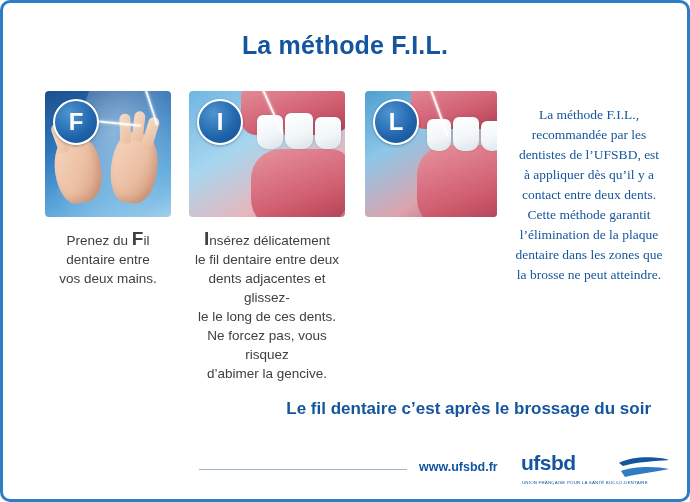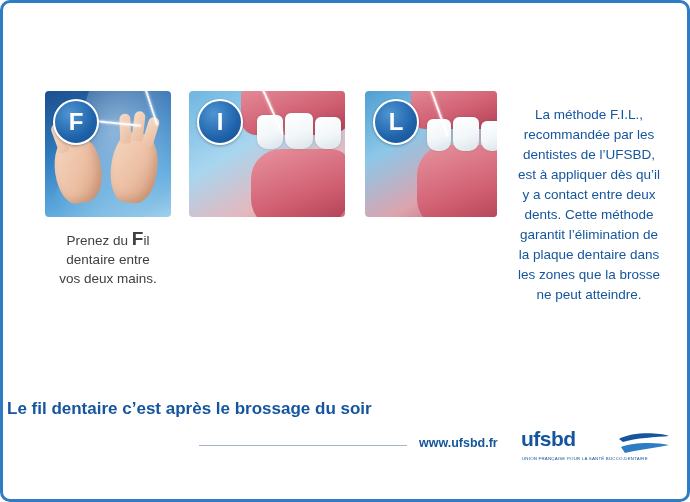--- a/index.html
+++ b/index.html
@@ -177,39 +177,40 @@
     font-size: 19px;
     font-weight: bold;
   }
 
   .para {
     color: #15559c;
     font-size: 13.5px;
     line-height: 20px;
     text-align: center;
     padding-top: 14px;
+    font-family: Liberation Serif, serif;
   }
 
   
   .slogan {
     position: absolute;
-    left: 4px;
+    left: 12px;
     top: 396px;
     width: 636px;
-    text-align: left;
+    text-align: right;
     color: #14559e;
     font-size: 17px;
     font-weight: bold;
   }
 
   
   .footer {
     position: absolute;
     left: 0;
-    top: 428px;
+    top: 452px;
     width: 544px;
     height: 44px;
   }
   .rule {
     position: absolute;
     left: 196px;
     top: 14px;
     width: 208px;
     height: 1px;
     background: #9fb6cc;
@@ -254,20 +255,21 @@
     width: 54px;
     height: 26px;
   }
 </style>
 </head>
 <body>
 
 <div class="poster">
   <div class="inner">
 
+    <div class="title">La méthode F.I.L.</div>
 
     <div class="cols">
 
       <div class="col col-f">
         <div class="panel panel-f">
           <div class="bg-f"></div>
           <div class="hand hand-l">
             <div class="finger" style="left:4px;  top:-16px; transform:rotate(-12deg);"></div>
             <div class="finger" style="left:16px; top:-20px;"></div>
             <div class="finger" style="left:28px; top:-17px; transform:rotate(8deg);"></div>
@@ -292,20 +294,28 @@
         <div class="panel panel-i">
           <div class="bg-i"></div>
           <div class="gum" style="left:62px; top:58px; width:100px; height:80px;"></div>
           <div class="gum" style="left:52px; top:-10px; width:116px; height:54px; border-radius:20px 30px 40px 20px;"></div>
           <div class="tooth" style="left:68px; top:24px; width:26px; height:34px;"></div>
           <div class="tooth" style="left:96px; top:22px; width:28px; height:36px;"></div>
           <div class="tooth" style="left:126px; top:26px; width:26px; height:32px;"></div>
           <div class="floss-line" style="left:56px; top:18px; width:54px; transform:rotate(66deg);"></div>
           <div class="letter-badge">I</div>
         </div>
+        <div class="caption">
+          <span class="cap-initial">I</span><span style="white-space:pre-line;">nsérez délicatement
+le fil dentaire entre deux
+dents adjacentes et glissez-
+le le long de ces dents.
+Ne forcez pas, vous risquez
+d’abimer la gencive.</span>
+        </div>
       </div>
 
       <div class="col col-l">
         <div class="panel panel-l">
           <div class="bg-l"></div>
           <div class="gum" style="left:52px; top:54px; width:96px; height:84px;"></div>
           <div class="gum" style="left:46px; top:-12px; width:104px; height:50px; border-radius:20px 30px 40px 20px;"></div>
           <div class="tooth" style="left:62px; top:28px; width:24px; height:32px;"></div>
           <div class="tooth" style="left:88px; top:26px; width:26px; height:34px;"></div>
           <div class="tooth" style="left:116px; top:30px; width:22px; height:30px;"></div>

